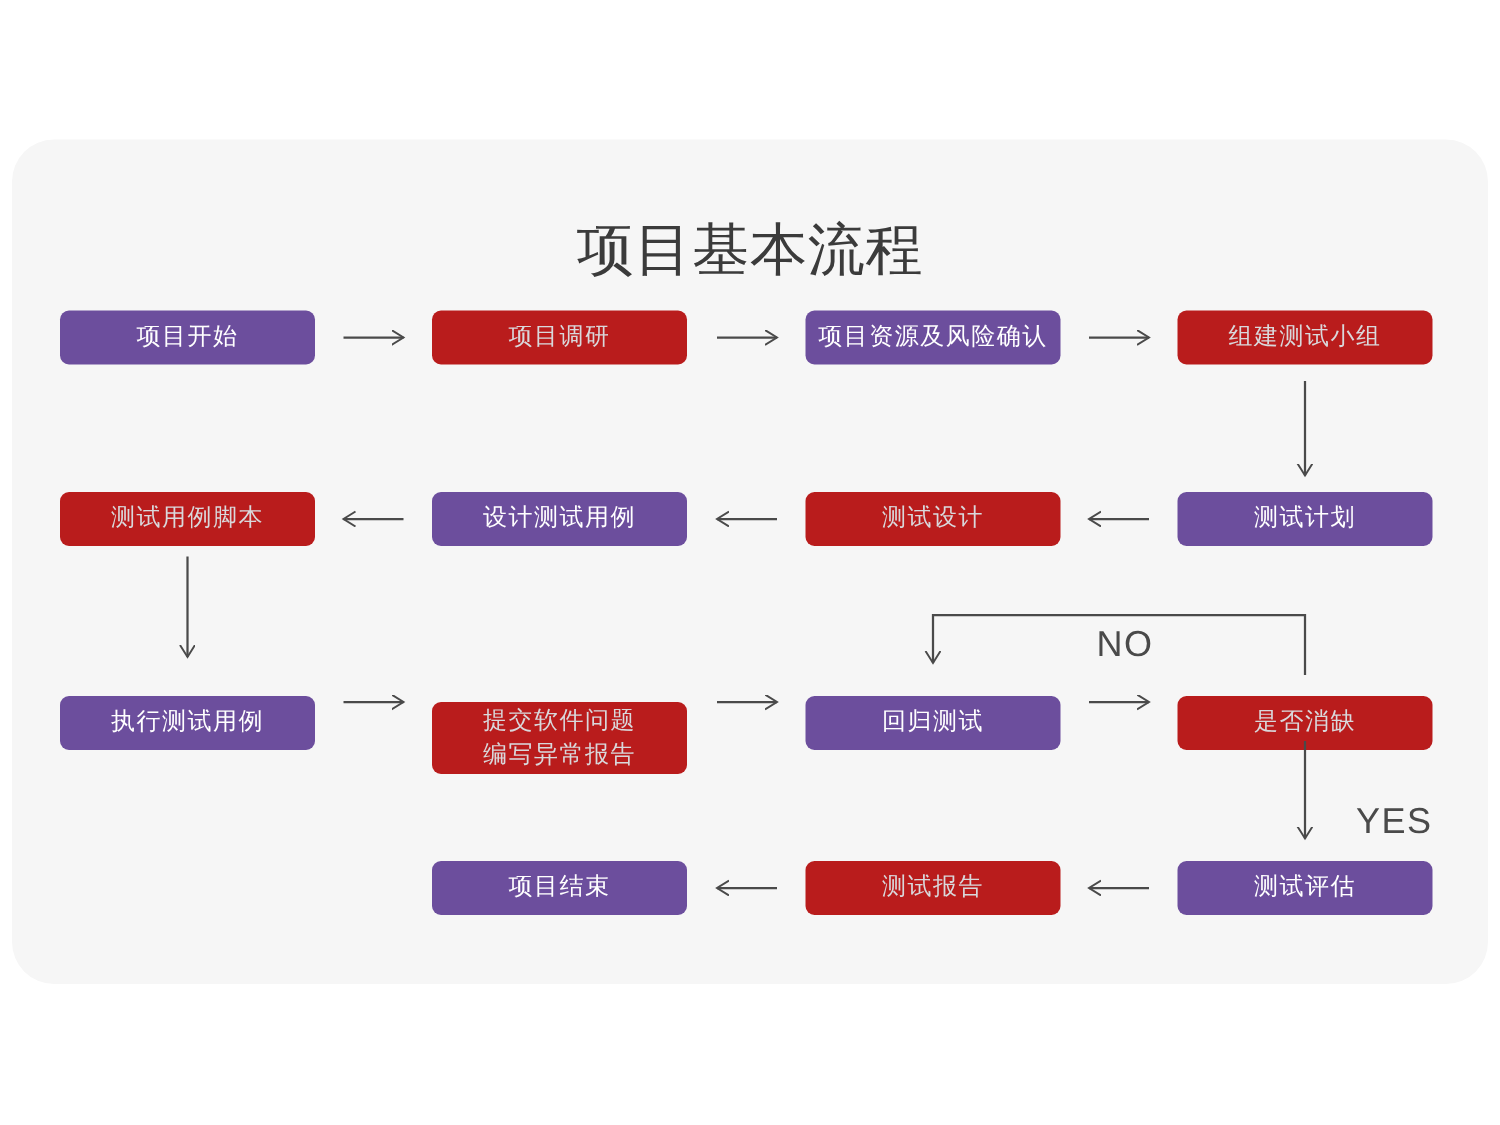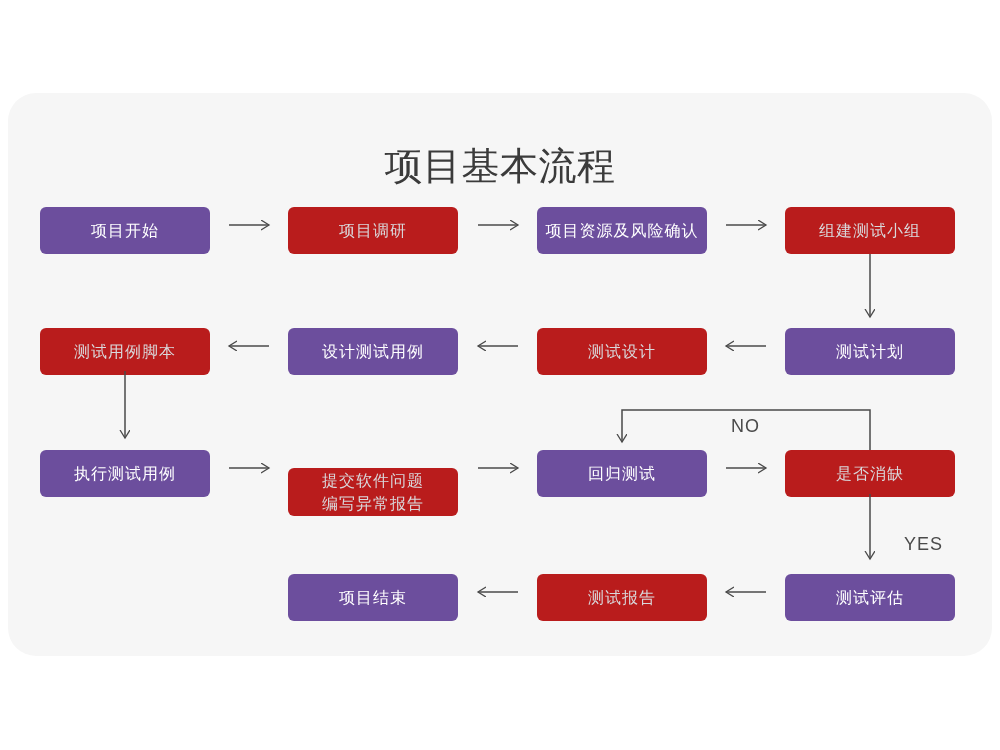--- a/index.html
+++ b/index.html
@@ -11,34 +11,34 @@
   .card{
     position:absolute;left:8px;top:93px;width:984px;height:563px;
     background:#F6F6F6;border-radius:28px;
   }
   .title{
     position:absolute;left:0;right:0;top:141px;
     text-align:center;font-size:38px;font-weight:500;color:#3B3B3B;
     letter-spacing:0.5px;
   }
   .node{
-    position:absolute;width:170px;height:47px;border-radius:6px;
+    position:absolute;width:170px;height:36px;border-radius:6px;
     display:flex;align-items:center;justify-content:center;
     font-size:16px;letter-spacing:1px;text-align:center;
   }
   .node span{white-space:pre-line;line-height:1.45;}
   .purple{background:#6C4E9D;color:#FFFFFF;}
   .gray{background:#b91c1c;color:#D9D8DB;}
   .c1{left:40px;}  .c2{left:288px;}  .c3{left:537px;}  .c4{left:785px;}
-  .r1{top:207px;}  .r2{top:328px;}  .r3{top:450px;}  .r4{top:574px;}
+  .r1{top:207px;}  .r2{top:328px;}  .r3{top:464px;}  .r4{top:574px;}
   .tall{top:468px;height:48px;}
   .edges{position:absolute;left:0;top:0;width:1000px;height:750px;pointer-events:none;}
   .edges path{stroke:#4A4A4A;stroke-width:1.5;fill:none;}
   .edge-label{
-    position:absolute;font-size:18px;color:#4A4A4A;letter-spacing:1px;
+    position:absolute;font-size:24px;color:#4A4A4A;letter-spacing:1px;
   }
   #label-no{left:731px;top:416px;}
   #label-yes{left:904px;top:522px;margin-top:12px;}
 </style>
 </head>
 <body>
 
 <div class="card"></div>
 
 <div class="title">项目基本流程</div>

